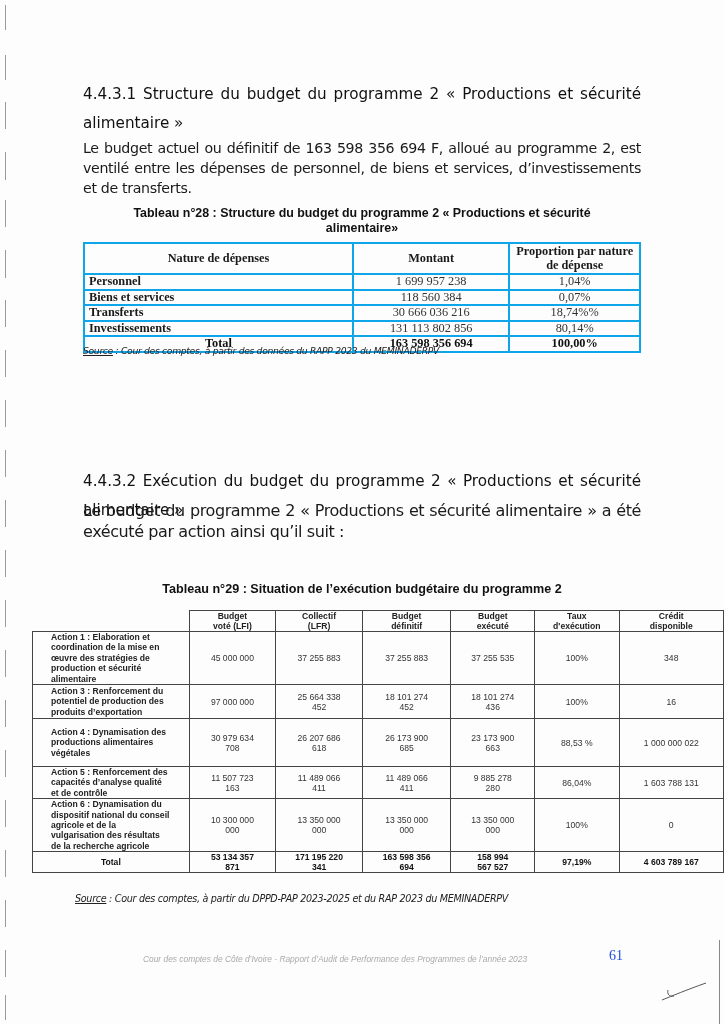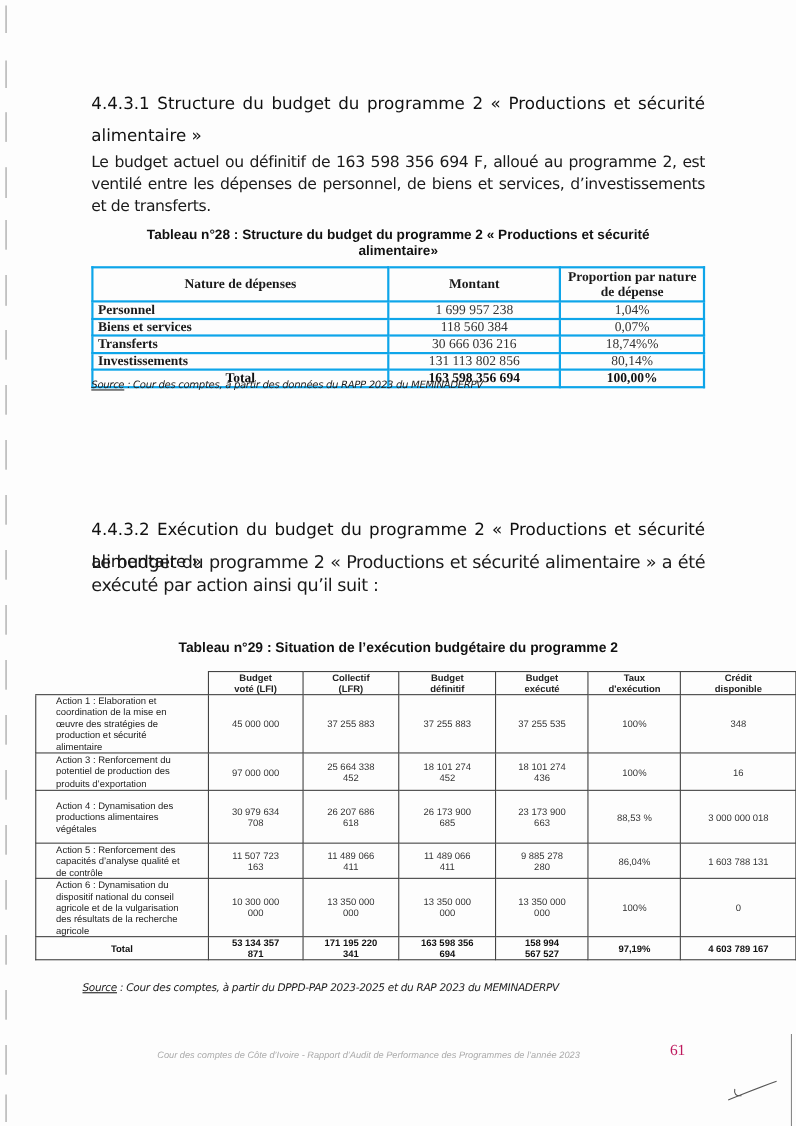--- a/index.html
+++ b/index.html
@@ -40,31 +40,31 @@
   .t28 th { font-weight: bold; text-align: center; height: 29px; }
   .t28 td.lbl { font-weight: bold; text-align: left; }
   .t28 td.num { text-align: center; color: #333; }
   .t28 tr.total td { font-weight: bold; color: #111; }
   .t28 tr.total td.lbl { text-align: center; }
 
   .t29 { left: 32px; top: 610px; font-family: "Liberation Sans", sans-serif; font-size: 8.6px; }
   .t29 td, .t29 th { border: 1px solid #444; padding: 0 18px; text-align: center; color: #333; }
   .t29 th { font-weight: bold; color: #222; line-height: 10px; height: 18px; }
   .t29 th.blank { border-top: none; border-left: none; }
-  .t29 td.lbl { text-align: left; font-weight: normal; color: #222; line-height: 10.4px; }
+  .t29 td.lbl { text-align: left; font-weight: bold; color: #222; line-height: 10.4px; }
   .t29 tr.total td { font-weight: bold; color: #111; }
   .t29 tr.total td.lbl { text-align: center; }
 
   .footer {
     position: absolute; left: 143px; top: 954px; font-family: "Liberation Sans", sans-serif;
     font-style: italic; font-size: 8.4px; color: #aaa; white-space: nowrap;
   }
   .pagenum {
     position: absolute; left: 609px; top: 948px; font-family: "Liberation Serif", serif;
-    font-size: 14px; color: #be185d;
+    font-size: 14px; color: #1d4ed8;
   }
   .sig { position: absolute; left: 660px; top: 980px; }
 </style>
 </head>
 <body>
 
 <div class="page">
 
   <div class="margin-marks">
     <span style="top:5px;height:25px"></span>
@@ -190,21 +190,21 @@
       <td>100%</td>
       <td>16</td>
     </tr>
     <tr style="height:48px">
       <td class="lbl">Action 4 : Dynamisation des productions alimentaires végétales</td>
       <td>30 979 634 708</td>
       <td>26 207 686 618</td>
       <td>26 173 900 685</td>
       <td>23 173 900 663</td>
       <td>88,53 %</td>
-      <td>3 000 000 018</td>
+      <td>1 000 000 022</td>
     </tr>
     <tr style="height:30px">
       <td class="lbl">Action 5 : Renforcement des capacités d’analyse qualité et de contrôle</td>
       <td>11 507 723 163</td>
       <td>11 489 066 411</td>
       <td>11 489 066 411</td>
       <td>9 885 278 280</td>
       <td>86,04%</td>
       <td>1 603 788 131</td>
     </tr>

